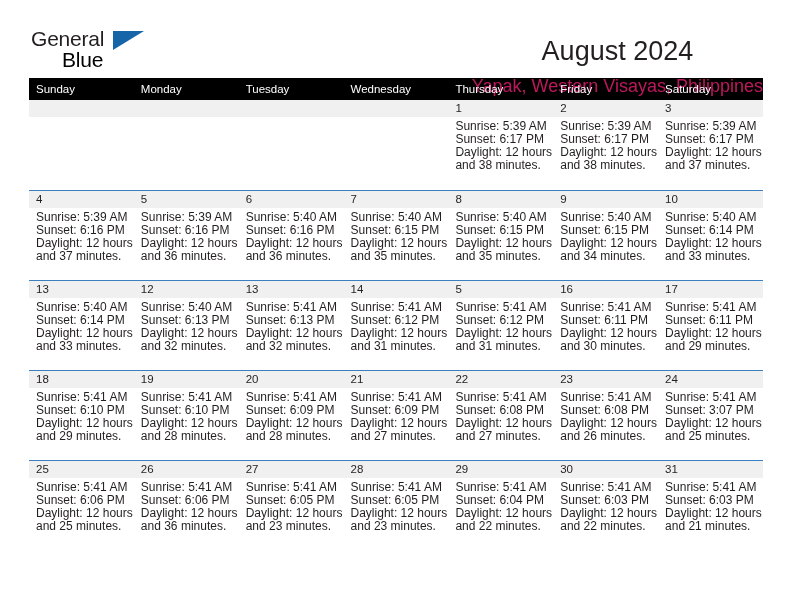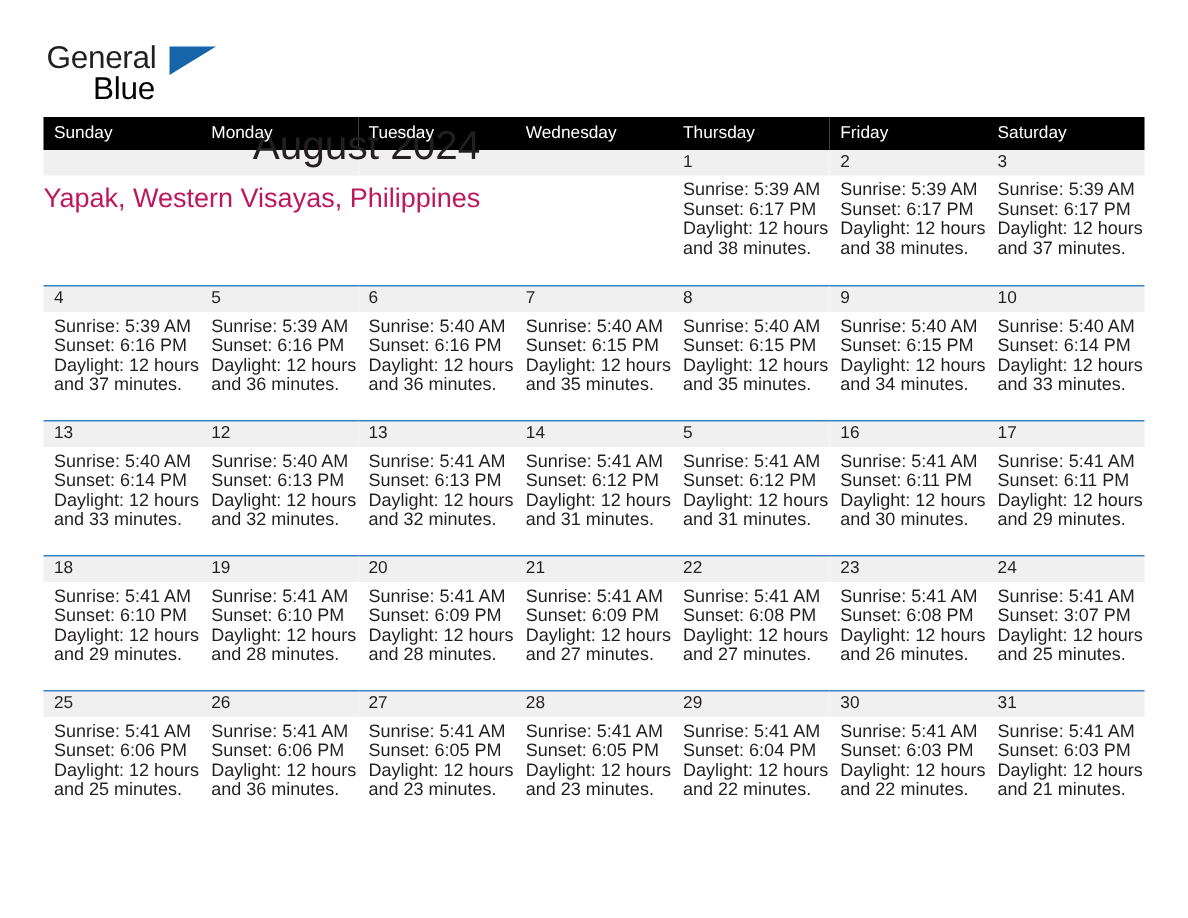--- a/index.html
+++ b/index.html
@@ -23,21 +23,20 @@
   }
 
   
   .header {
     display: flex;
     align-items: flex-start;
     justify-content: space-between;
     padding-top: 27px;
     height: 72px;
     box-sizing: border-box;
-    flex-direction: column;
   }
   .brand {
     position: relative;
     width: 140px;
     height: 56px;
     flex: 0 0 auto;
   }
   .brand-general {
     position: absolute;
     left: 2px;
@@ -60,23 +59,24 @@
     position: absolute;
     left: 84px;
     top: 4px;
     width: 0;
     height: 0;
     border-left: 31px solid #1565a8;
     border-bottom: 19px solid transparent;
   }
 
   .titles {
-    text-align: right;
+    text-align: center;
     flex: 0 0 auto;
     padding-top: 0px;
+    margin-top: 10px;
   }
   .month-title {
     font-size: 27px;
     color: #231f20;
     line-height: 1.08;
     white-space: nowrap;
   }
   .location {
     font-size: 18px;
     color: #be185d;

